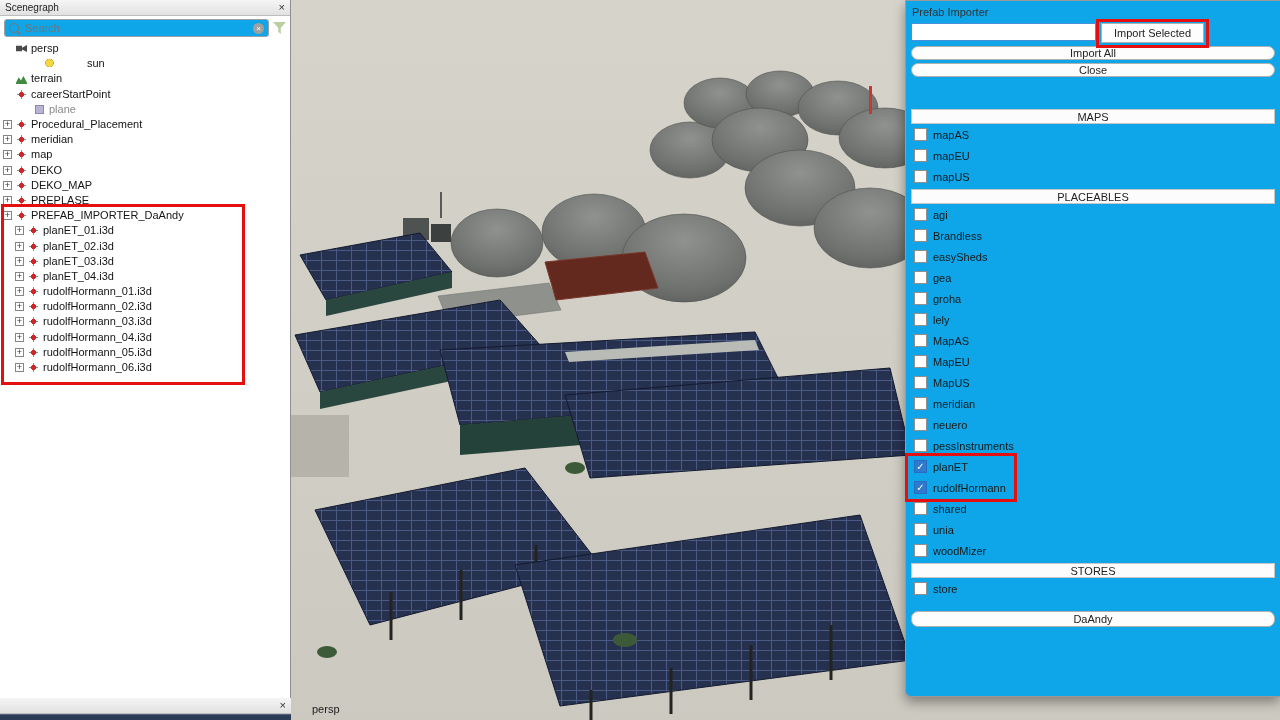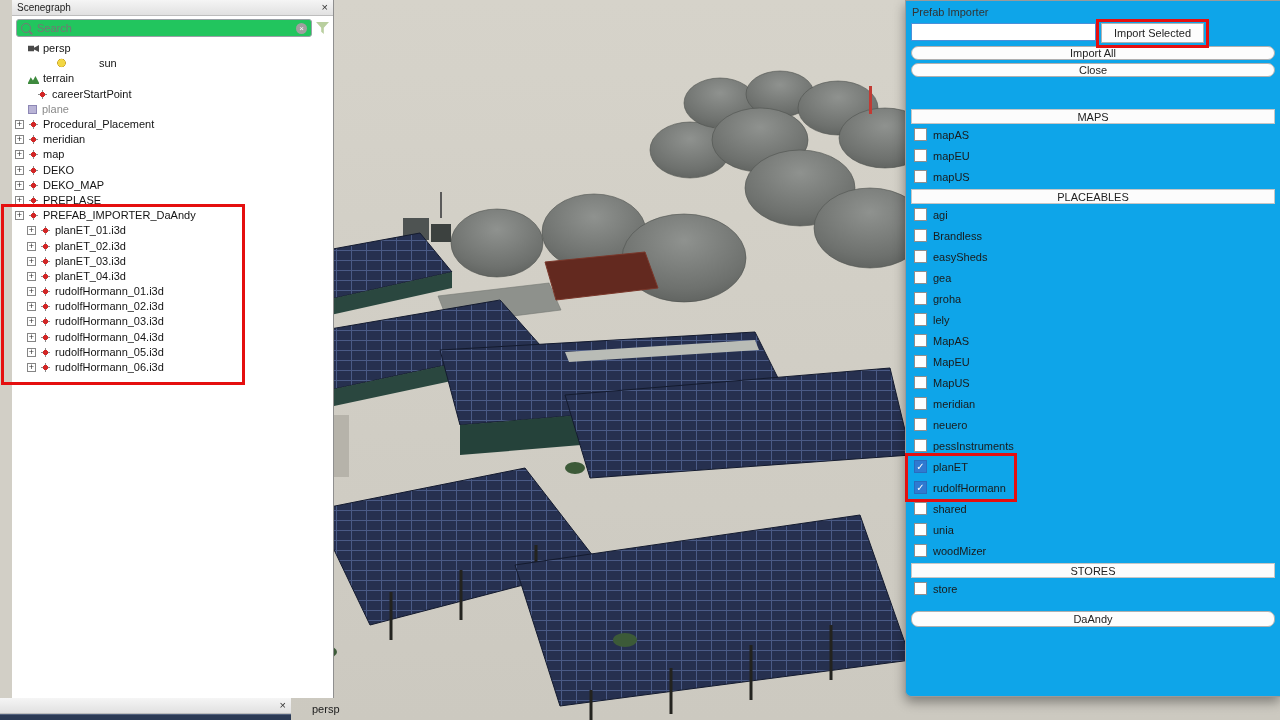--- a/index.html
+++ b/index.html
@@ -10,25 +10,25 @@
   }
   
   #viewport{position:absolute;left:291px;top:0;width:989px;height:720px;background:#d2cfc6;z-index:0;}
   #viewport svg{position:absolute;left:0;top:0;}
   .persp-label{position:absolute;left:21px;top:703px;font-size:11px;color:#1c1c1c;z-index:2;}
   
   .titlebar{height:16px;background:linear-gradient(#f5f5f5,#e1e1e1);border-bottom:1px solid #bdbdbd;
     display:flex;align-items:center;font-size:10px;color:#222;padding:0 5px;box-sizing:border-box;}
   .titlebar .close{margin-left:auto;font-size:11px;color:#333;cursor:default;line-height:1;}
   
-  #scenegraph{position:absolute;left:0;top:0;width:322px;height:698px;background:#fff;
-    border-right:1px solid #8f8f8f;box-sizing:border-box;z-index:10;margin-left:12px;}
+  #scenegraph{position:absolute;left:0;top:0;width:291px;height:698px;background:#fff;
+    border-right:1px solid #8f8f8f;box-sizing:border-box;z-index:10;}
   .search-row{display:flex;align-items:center;gap:4px;padding:3px 4px 2px 4px;}
   .search-box{flex:1;display:flex;align-items:center;gap:4px;border:1px solid #9aa0a6;border-radius:3px;
-    height:16px;padding:0 4px;background:#22c55e;}
+    height:16px;padding:0 4px;background:#0ea5e9;}
   .search-box input{border:none;outline:none;flex:1;font-size:11px;font-family:"Liberation Sans",sans-serif;min-width:0;background:transparent;color:#333;}
   .mag{width:8px;height:8px;border:1.5px solid #777;border-radius:50%;position:relative;flex:0 0 auto;}
   .mag::after{content:"";position:absolute;width:4px;height:1.5px;background:#777;transform:rotate(45deg);right:-3px;bottom:-1px;}
   .clear-icon{width:11px;height:11px;border-radius:50%;background:#a0a0a0;color:#fff;font-size:8px;
     line-height:11px;text-align:center;flex:0 0 auto;}
   .funnel{width:13px;height:12px;background:#b9cf9f;clip-path:polygon(0 0,100% 0,60% 48%,60% 100%,40% 82%,40% 48%);flex:0 0 auto;}
   .tree{padding-top:2px;font-size:11px;color:#141414;}
   .tree-row{height:15.2px;display:flex;align-items:center;gap:4px;white-space:nowrap;}
   .expander{width:9px;height:9px;box-sizing:border-box;border:1px solid #858585;background:#fff;
     font-size:9px;line-height:7px;text-align:center;color:#333;flex:0 0 auto;}
@@ -161,26 +161,26 @@
       <div class="tree-row" style="padding-left: 3px; gap: 32px;">
         <span class="expander hidden"></span>
         <span class="node-icon icon-light"></span>
         <span class="tree-label">sun</span>
       </div>
       <div class="tree-row" style="padding-left: 3px;">
         <span class="expander hidden"></span>
         <span class="node-icon icon-terrain"></span>
         <span class="tree-label">terrain</span>
       </div>
-      <div class="tree-row" style="padding-left: 12px;">
+      <div class="tree-row" style="padding-left: 3px;">
         <span class="expander hidden"></span>
         <span class="node-icon icon-transform"></span>
         <span class="tree-label">careerStartPoint</span>
       </div>
-      <div class="tree-row" style="padding-left: 2px;">
+      <div class="tree-row" style="padding-left: 21px;">
         <span class="expander hidden"></span>
         <span class="node-icon icon-shape"></span>
         <span class="tree-label muted">plane</span>
       </div>
       <div class="tree-row" style="padding-left: 3px;">
         <span class="expander">+</span>
         <span class="node-icon icon-transform"></span>
         <span class="tree-label">Procedural_Placement</span>
       </div>
       <div class="tree-row" style="padding-left: 3px;">

